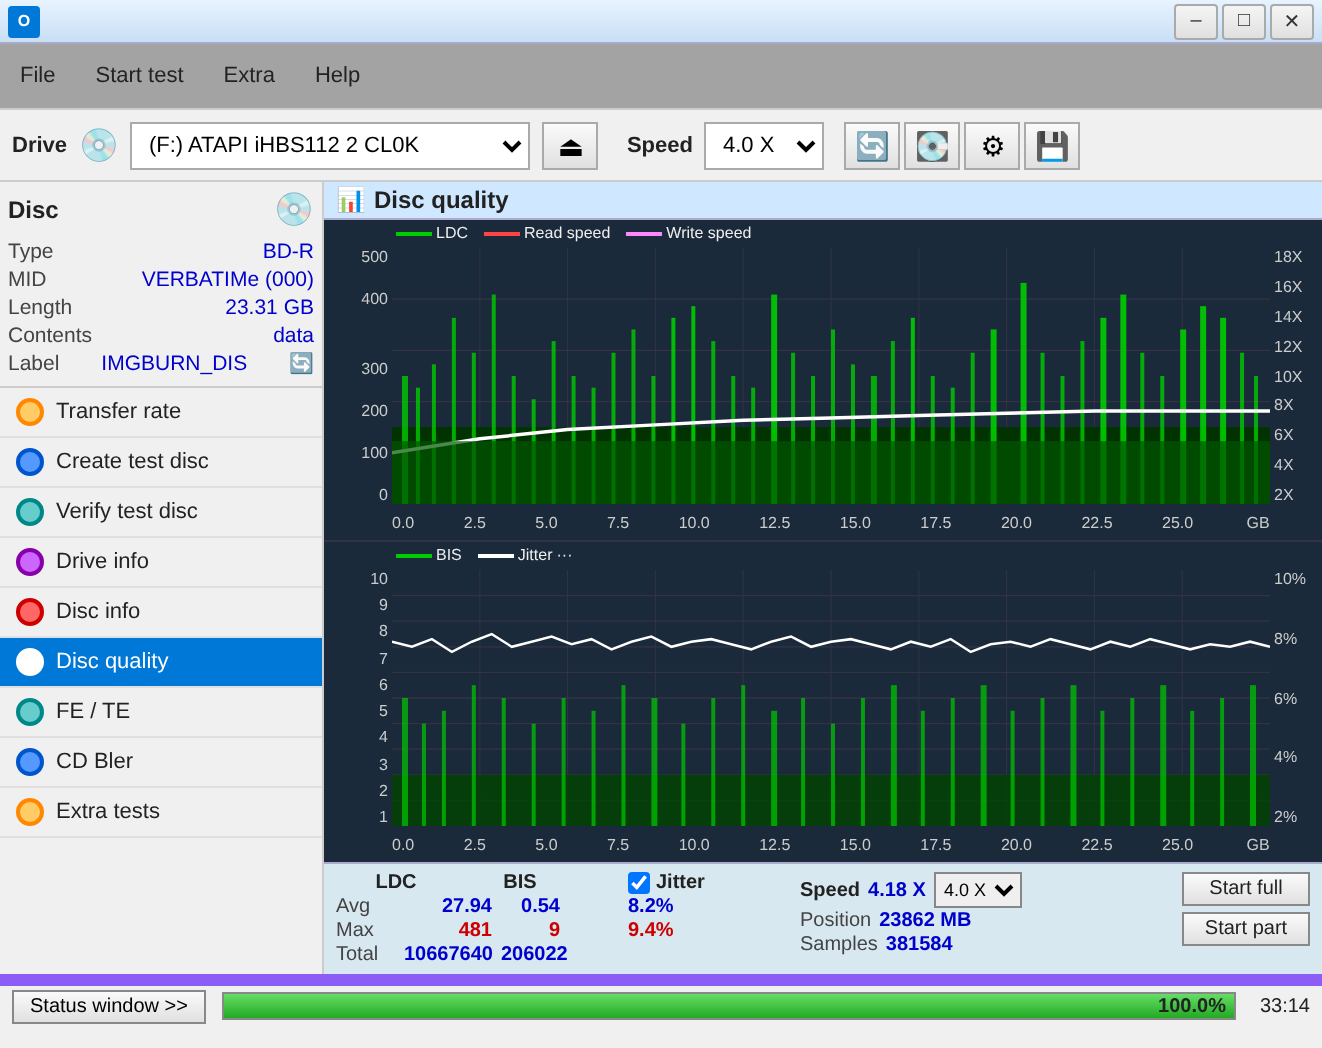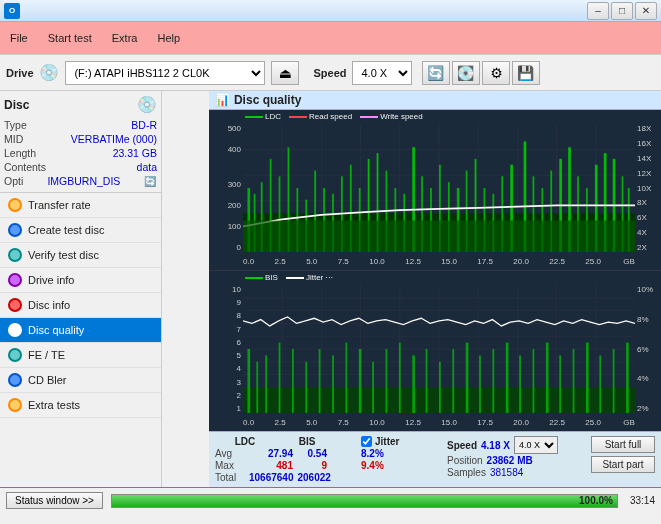--- a/index.html
+++ b/index.html
@@ -6,35 +6,35 @@
     body { font-family: 'Segoe UI', Tahoma, sans-serif; font-size: 11px; background: #f0f0f0; width: 661px; height: 524px; overflow: hidden; }
     
     
     .titlebar { background: linear-gradient(180deg, #e8f4ff 0%, #c8dff5 100%); height: 22px; display: flex; align-items: center; justify-content: space-between; padding: 0 4px; border-bottom: 1px solid #aac; }
     .titlebar-left { display: flex; align-items: center; gap: 4px; font-size: 11px; font-weight: 600; color: #222; }
     .titlebar-icon { width: 16px; height: 16px; background: #0078d7; border-radius: 2px; display: flex; align-items: center; justify-content: center; color: white; font-size: 8px; font-weight: bold; }
     .titlebar-controls { display: flex; gap: 2px; }
     .titlebar-btn { width: 22px; height: 18px; border: 1px solid #aaa; background: linear-gradient(180deg, #f5f5f5, #e0e0e0); border-radius: 2px; cursor: pointer; display: flex; align-items: center; justify-content: center; font-size: 10px; color: #333; }
     
     
-    .menubar { background: #fca5a5; height: 20px; display: flex; align-items: center; padding: 16px 4px; border-bottom: 1px solid #ccc; gap: 8px; }
+    .menubar { background: #a3a3a3; height: 20px; display: flex; align-items: center; padding: 16px 4px; border-bottom: 1px solid #ccc; gap: 8px; }
     .menubar-item { padding: 1px 6px; font-size: 11px; cursor: pointer; color: #222; }
     
     
     .drivebar { background: #f0f0f0; height: 36px; display: flex; align-items: center; padding: 2px 6px; border-bottom: 1px solid #ccc; gap: 6px; }
     .drive-label { font-size: 11px; font-weight: bold; color: #222; }
     .drive-select { height: 24px; border: 1px solid #aaa; background: white; padding: 0 4px; font-size: 11px; min-width: 200px; }
     .drive-eject { width: 28px; height: 24px; border: 1px solid #aaa; background: linear-gradient(180deg, #fafafa, #e0e0e0); cursor: pointer; display: flex; align-items: center; justify-content: center; font-size: 14px; }
     .speed-label { font-size: 11px; font-weight: bold; color: #222; margin-left: 8px; }
     .speed-select { height: 24px; border: 1px solid #aaa; background: white; padding: 0 4px; font-size: 11px; width: 60px; }
     .toolbar-icons { display: flex; gap: 2px; margin-left: 4px; }
     .toolbar-icon { width: 28px; height: 24px; border: 1px solid #aaa; background: linear-gradient(180deg, #fafafa, #e0e0e0); cursor: pointer; display: flex; align-items: center; justify-content: center; font-size: 14px; }
     
     
-    .main { display: flex; height: calc(524px - 22px - 20px - 36px - 26px - 24px); gap: 47px; }
+    .main { display: flex; height: calc(524px - 22px - 20px - 36px - 26px - 24px); }
     
     
     .sidebar { width: 162px; background: #f0f0f0; border-right: 1px solid #ccc; display: flex; flex-direction: column; }
     .disc-section { padding: 4px; border-bottom: 1px solid #ccc; }
     .disc-header { display: flex; align-items: center; justify-content: space-between; margin-bottom: 4px; }
     .disc-title { font-weight: bold; font-size: 12px; color: #222; }
     .disc-icon { font-size: 16px; }
     .disc-row { display: flex; justify-content: space-between; align-items: center; padding: 1px 0; }
     .disc-key { color: #444; font-size: 10.5px; }
     .disc-val { color: #0000cc; font-size: 10.5px; font-weight: normal; }
@@ -54,21 +54,21 @@
     .content { flex: 1; display: flex; flex-direction: column; background: #fff; }
     .disc-quality-header { background: #d0e8ff; border-bottom: 1px solid #aac; padding: 2px 6px; display: flex; align-items: center; gap: 4px; }
     .disc-quality-icon { color: #0055aa; font-size: 12px; }
     .disc-quality-title { font-size: 12px; font-weight: bold; color: #222; }
     
     
     .charts-area { flex: 1; background: #1a2a3a; position: relative; display: flex; flex-direction: column; }
     .start-btn { padding: 2px 8px; border: 1px solid #888; background: linear-gradient(180deg, #fafafa, #e0e0e0); font-size: 10px; cursor: pointer; color: #222; min-width: 64px; text-align: center; }
     
     
-    .statusbar { height: 26px; background: #f0f0f0; border-top: 1px solid #8b5cf6; display: flex; align-items: center; padding: 0 6px; gap: 8px; }
+    .statusbar { height: 26px; background: #f0f0f0; border-top: 6px solid #8b5cf6; display: flex; align-items: center; padding: 0 6px; gap: 8px; }
     .status-window-btn { padding: 2px 8px; border: 1px solid #888; background: linear-gradient(180deg, #fafafa, #e0e0e0); font-size: 10px; cursor: pointer; }
     .progress-bar-container { flex: 1; height: 14px; border: 1px solid #888; background: #ddd; position: relative; }
     .progress-bar-fill { height: 100%; background: linear-gradient(180deg, #66dd66, #22aa22); }
     .progress-text { position: absolute; right: 4px; top: 0; bottom: 0; display: flex; align-items: center; font-size: 10px; color: #222; font-weight: bold; }
     .status-time { font-size: 10px; color: #222; margin-left: 4px; }
   </style>
 </head>
 <body>
 
 <div class="titlebar">
@@ -129,21 +129,21 @@
       </div>
       <div class="disc-row">
         <span class="disc-key">Length</span>
         <span class="disc-val">23.31 GB</span>
       </div>
       <div class="disc-row">
         <span class="disc-key">Contents</span>
         <span class="disc-val">data</span>
       </div>
       <div class="disc-row">
-        <span class="disc-key">Opti</span>
+        <span class="disc-key">Label</span>
         <span class="disc-val">IMGBURN_DIS</span>
         <span style="font-size:10px;">🔄</span>
       </div>
     </div>
 
     <div class="nav-items">
       <div class="nav-item">
         <div class="nav-dot orange"></div>
         <span>Transfer rate</span>
       </div>
@@ -464,21 +464,21 @@
           <select style="height:18px;font-size:9px;border:1px solid #888;">
             <option>4.0 X</option>
           </select>
         </div>
         <div style="display:flex;align-items:center;gap:4px;">
           <span style="font-size:10px;color:#444;">Position</span>
           <span style="font-size:10px;color:#0000cc;font-weight:bold;">23862 MB</span>
         </div>
         <div style="display:flex;align-items:flex-end;gap:4px;">
           <span style="font-size:10px;color:#444;">Samples</span>
-          <span style="font-size:10px;color:#0000cc;font-weight:normal;">381584</span>
+          <span style="font-size:10px;color:#0000cc;font-weight:bold;">381584</span>
         </div>
       </div>
 
       <div style="display:flex;flex-direction:column;gap:3px;margin-left:auto;">
         <button class="start-btn">Start full</button>
         <button class="start-btn">Start part</button>
       </div>
     </div>
   </div>
 </div>

